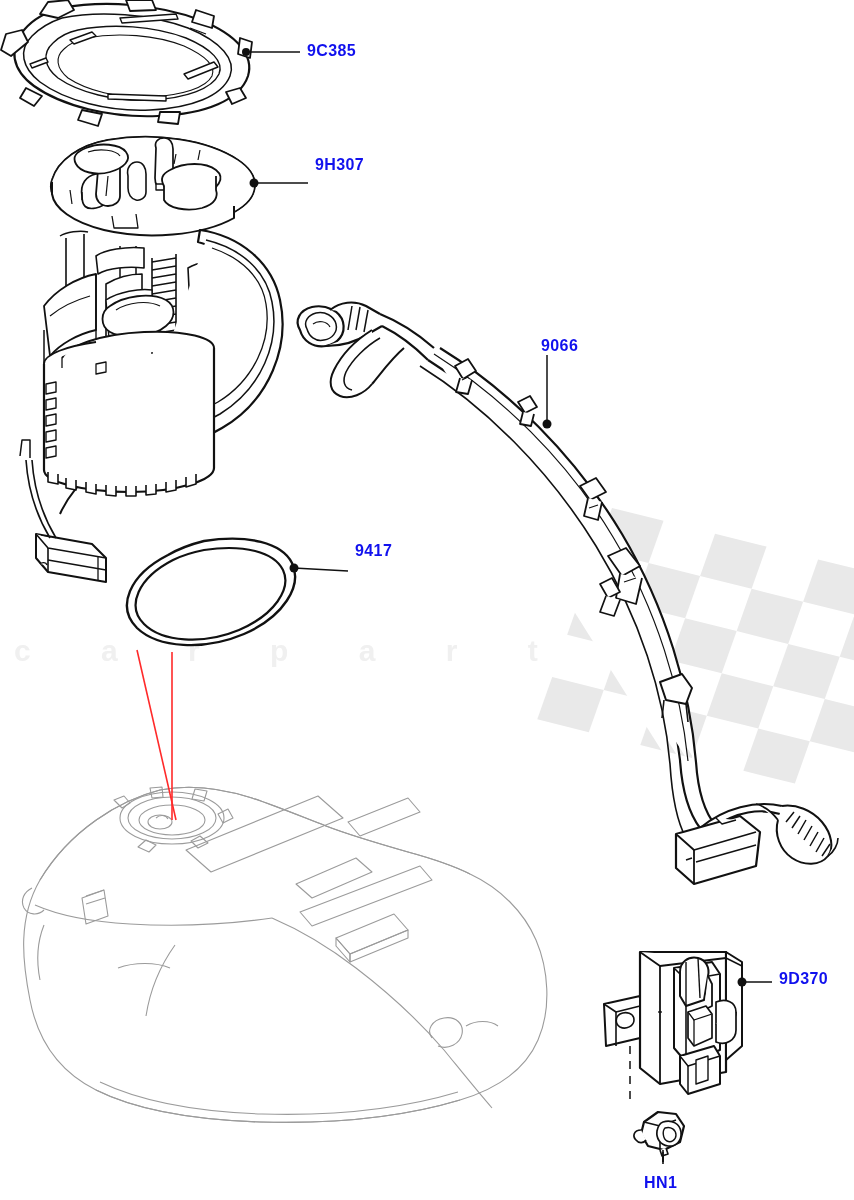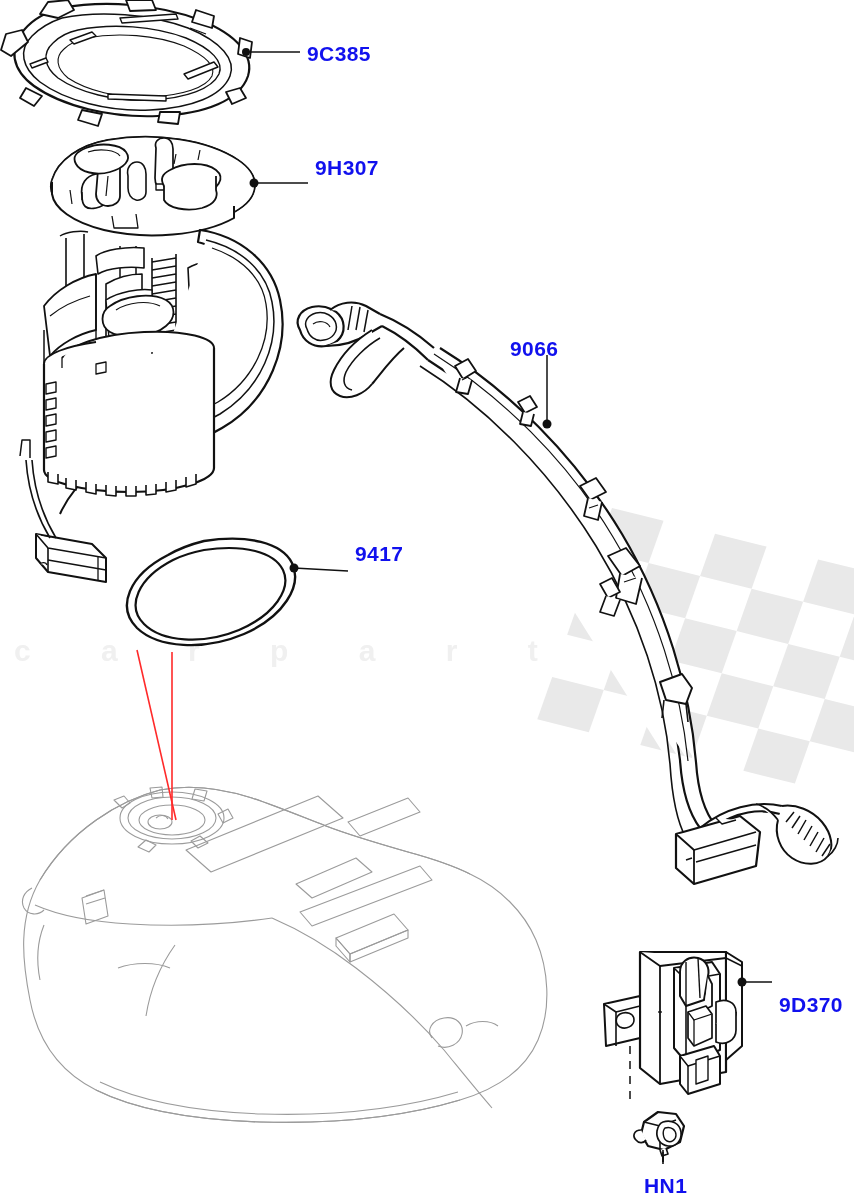--- a/index.html
+++ b/index.html
@@ -1,20 +1,20 @@
 <!DOCTYPE html>
 <html><head>
 <meta charset="utf-8">
 <style>
   html,body{margin:0;padding:0;background:#fff;}
   body{width:854px;height:1200px;overflow:hidden;
        font-family:"Liberation Sans","DejaVu Sans",sans-serif;}
   #stage{position:relative;width:854px;height:1200px;background:#ffffff;}
   #stage svg.layer{position:absolute;left:0;top:0;width:854px;height:1200px;}
-  .lbl{position:absolute;color:#1111ee;font-size:21px;font-weight:bold;
+  .lbl{position:absolute;color:#1111ee;font-size:16px;font-weight:bold;
        letter-spacing:.4px;white-space:nowrap;font-family:"Liberation Sans",sans-serif;}
   .wm-main{position:absolute;left:8px;top:516px;width:600px;
            font-size:132px;font-weight:bold;color:#f7d7d7;
            font-family:"Liberation Sans",sans-serif;letter-spacing:-2px;
            line-height:1;user-select:none;}
   .wm-sub{position:absolute;left:14px;top:634px;
           font-size:30px;color:#f0f0f0;font-weight:bold;
           letter-spacing:31px;font-family:"Liberation Sans",sans-serif;
           user-select:none;}
 </style>
@@ -433,18 +433,18 @@
       <path d="M663 1155 L663 1162"></path>
     </g>
     <g stroke="#111" stroke-width="1.6">
       <line x1="663" y1="1150" x2="663" y2="1164"></line>
     </g>
 
   </svg>
 
   <div class="lbl" style="left:307px;top:42px">9C385</div>
   <div class="lbl" style="left:315px;top:156px">9H307</div>
-  <div class="lbl" style="left:510px;top:337px">9066</div>
+  <div class="lbl" style="left:541px;top:337px">9066</div>
   <div class="lbl" style="left:355px;top:542px">9417</div>
-  <div class="lbl" style="left:779px;top:993px">9D370</div>
+  <div class="lbl" style="left:779px;top:970px">9D370</div>
   <div class="lbl" style="left:644px;top:1174px">HN1</div>
 
 </div>
 
 </body></html>

